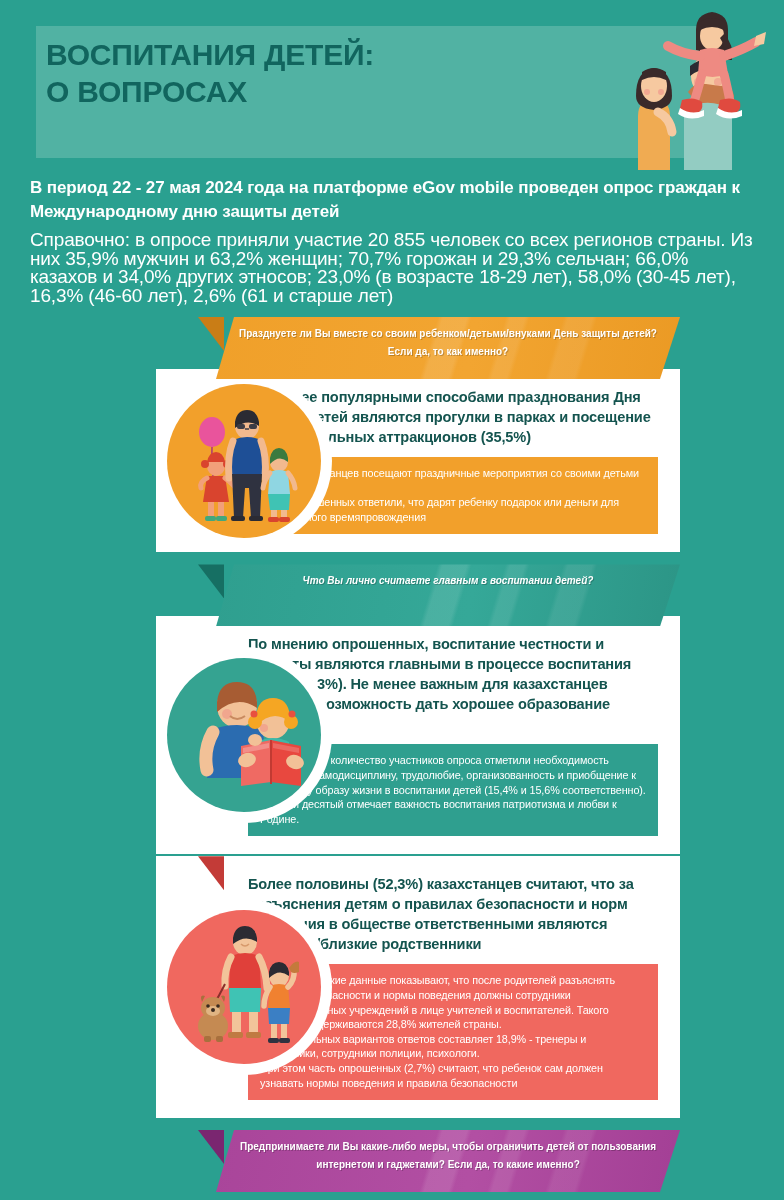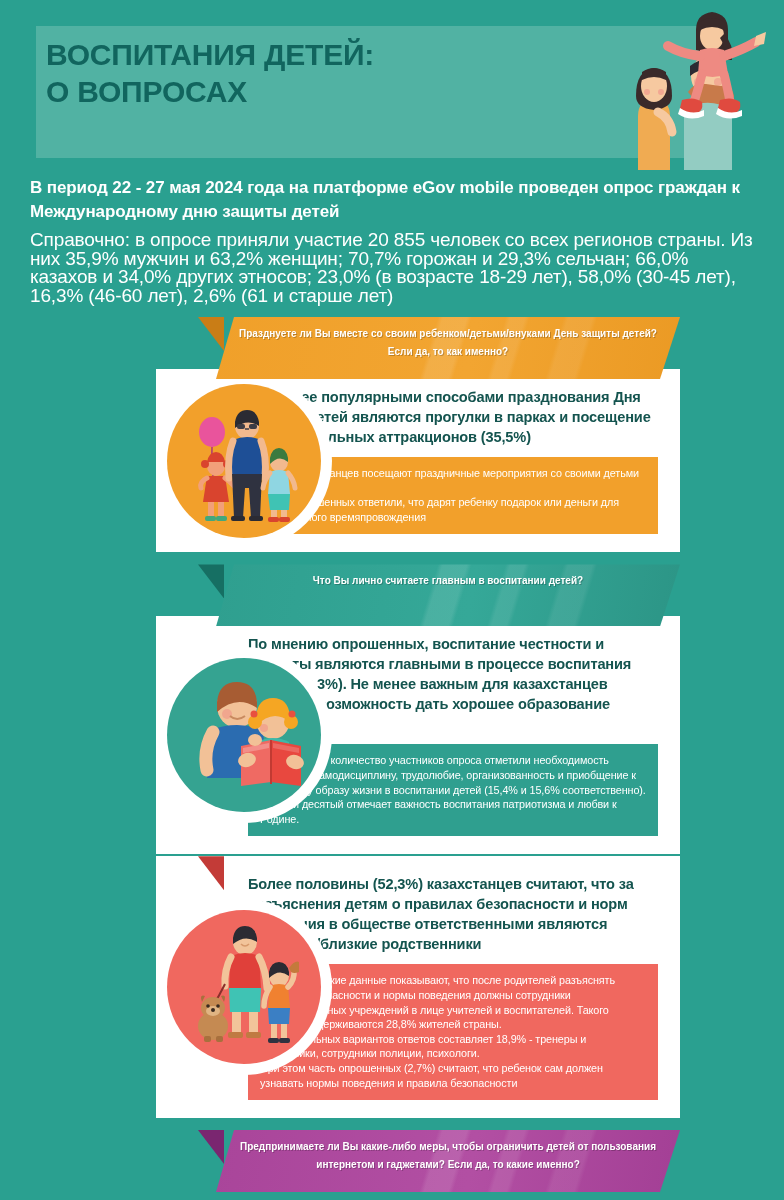--- a/index.html
+++ b/index.html
@@ -201,21 +201,21 @@
     overflow: hidden;
   }
   .avatar-disc svg { display: block; width: 100%; height: 100%; }
 
   
   .t-orange .ribbon { background: linear-gradient(100deg, #f0a02a 0%, #f2a531 55%, #eb9a24 100%); }
   .t-orange .fold   { background: #c97d16; }
   .t-orange .card-note { background: #f2a02b; }
   .t-orange .avatar-disc { background: #f2a02b; }
 
-  .t-teal .ribbon { background: linear-gradient(100deg, #2f9f8f 0%, #35a898 55%, #2c9586 100%); }
+  .t-teal .ribbon { background: linear-gradient(100deg, #2f9f8f 0%, #35a898 55%, #2c9586 100%); font-style: italic; }
   .t-teal .fold   { background: #166f63; }
   .t-teal .card-note { background: #2f9f8f; }
   .t-teal .avatar-disc { background: #35a391; }
 
   .t-red .ribbon { background: linear-gradient(100deg, #ef6a63 0%, #f2756d 55%, #ec625b 100%); }
   .t-red .fold   { background: #c33b37; }
   .t-red .card-note { background: #f0685f; }
   .t-red .avatar-disc { background: #f0685f; }
 
   .t-purple .ribbon { background: linear-gradient(100deg, #a9459a 0%, #b24fa3 55%, #a33f95 100%); }

